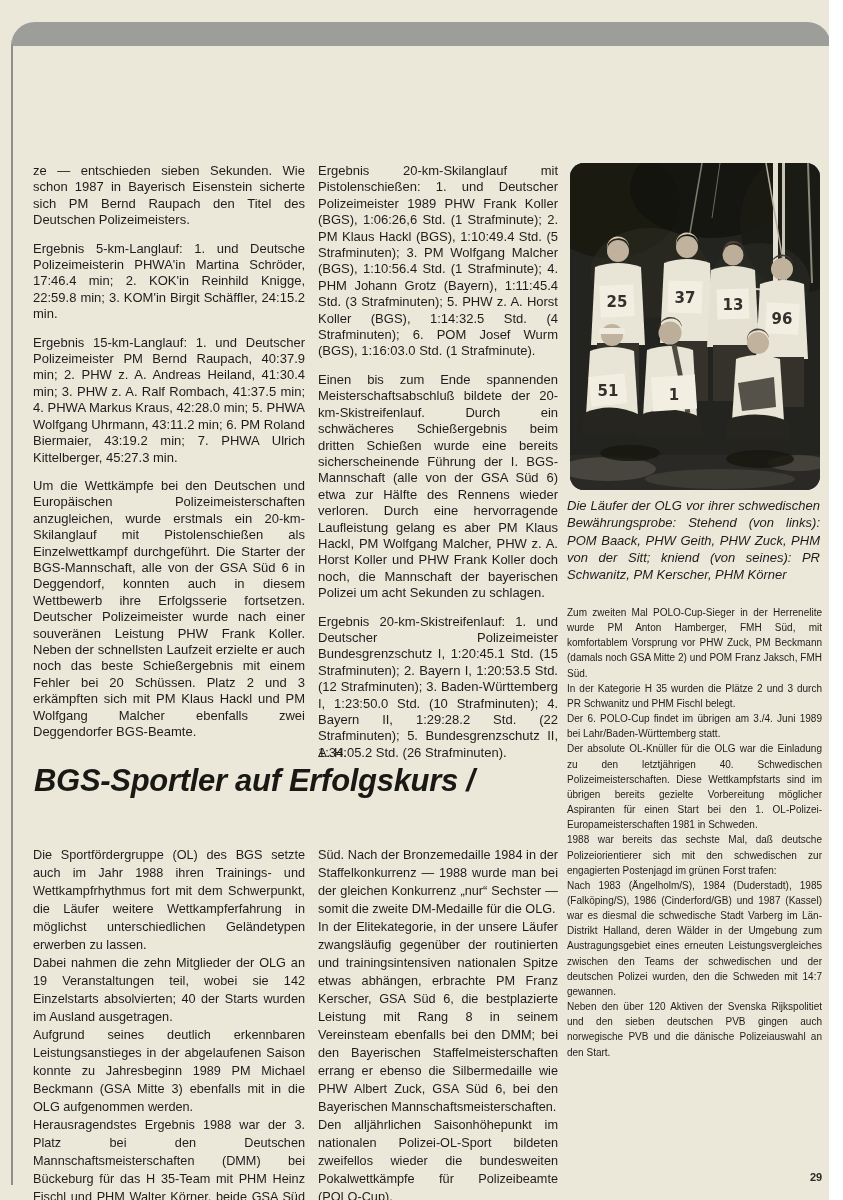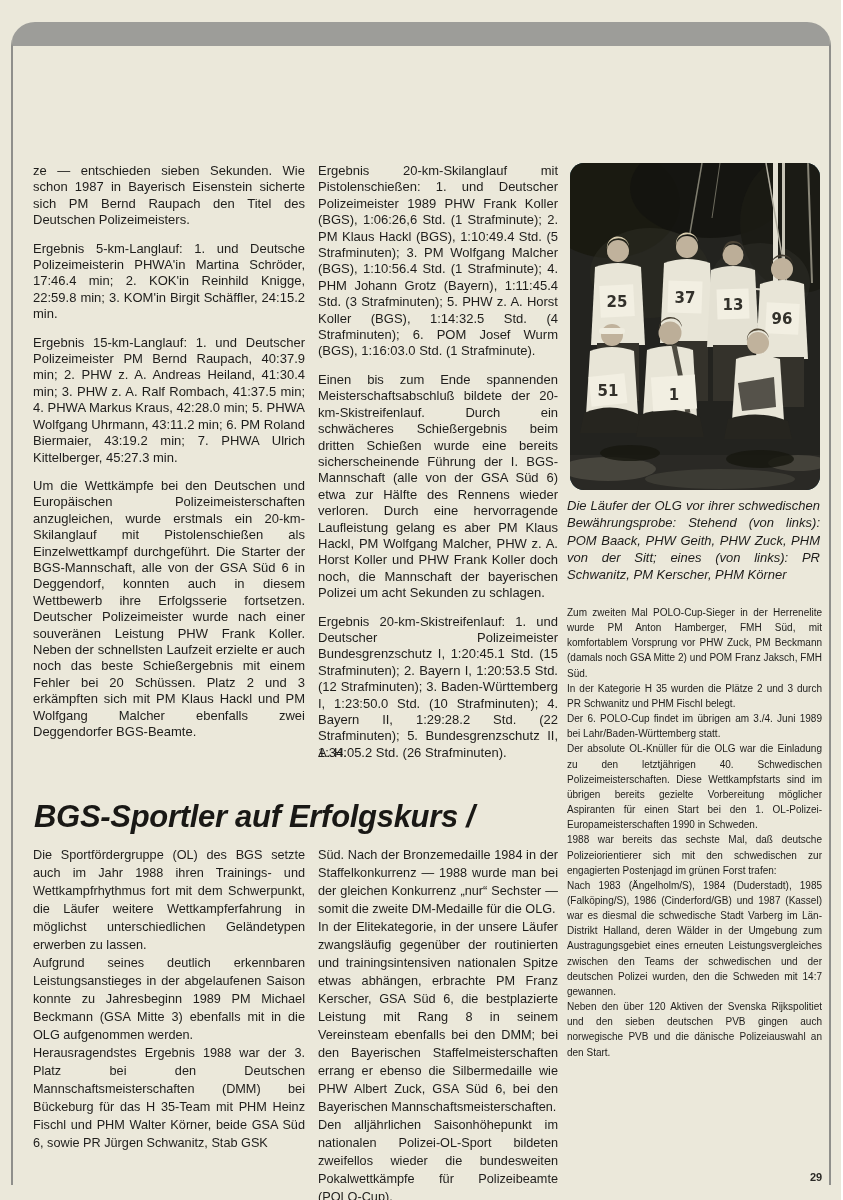--- a/index.html
+++ b/index.html
@@ -1,19 +1,19 @@
 <!DOCTYPE html>
 <html lang="de"><head>
 <meta charset="utf-8">
 <style>
   html,body{margin:0;padding:0;}
   .page{
     position:relative;width:829px;height:1200px;
     background:#ebe8da;overflow:hidden;
-    font-family:"Liberation Sans",sans-serif;color:#1e1d1b;padding-left:12px;
+    font-family:"Liberation Sans",sans-serif;color:#1e1d1b;
   }
   .frame{
     position:absolute;left:11px;top:22px;width:820px;height:1163px;
     border-top:24px solid #9d9d99;
     border-left:2px solid #8f8f8b;border-right:2px solid #8f8f8b;
     border-radius:24px 24px 0 0;box-sizing:border-box;
   }
   .abs{position:absolute;}
   
   .a1{font-size:13px;}
@@ -22,21 +22,21 @@
   .a1c1{left:33px;top:163px;width:272px;}
   .a1c2{left:318px;top:163px;width:240px;}
   .sig{text-align:left;margin-top:-16.4px;font-size:13px;line-height:16.4px;}
   
   .photo{left:570px;top:163px;width:250px;height:327px;border-radius:14px;overflow:hidden;background:#7dd3fc;}
   .caption{left:567px;top:497px;width:253px;font-style:italic;font-size:13px;line-height:17.3px;text-align:justify;}
   
   .headline{
     left:34px;top:762px;width:560px;
     font-size:31px;line-height:37.5px;font-weight:bold;font-style:italic;
-    letter-spacing:-0.3px;color:#191815;margin-top:36px;
+    letter-spacing:-0.3px;color:#191815;
   }
   
   .a2 p{margin:0;font-size:12.7px;line-height:18px;text-align:justify;}
   .a2c1{left:33px;top:846px;width:272px;}
   .a2c2{left:318px;top:846px;width:240px;}
   .c3{left:567px;top:605px;width:255px;}
   .c3 p{margin:0;font-size:10px;line-height:15.15px;text-align:justify;}
   .pagenum{left:810px;top:1171px;font-size:11px;font-weight:bold;color:#2a2925;}
   .bib-num{font-family:"DejaVu Sans",sans-serif;font-size:15px;font-weight:bold;fill:#33312b;text-anchor:middle;}
 </style>
@@ -146,44 +146,45 @@
         <path d="M166 196 Q188 188 210 196 L214 258 L162 258 Z" fill="#e8e5d7"></path>
         <path d="M168 220 L204 214 L206 244 L172 248 Z" fill="#55524a"></path>
         <path d="M158 256 Q188 246 218 258 L222 276 L154 276 Z" fill="#26251f"></path>
       </g>
 
       <ellipse cx="60" cy="290" rx="30" ry="8" fill="#17160f" opacity="0.8"></ellipse>
       <ellipse cx="190" cy="296" rx="34" ry="9" fill="#17160f" opacity="0.8"></ellipse>
     </svg>
   </div>
 
-  <div class="abs caption">Die Läufer der OLG vor ihrer schwedischen Bewährungsprobe: Stehend (von links): POM Baack, PHW Geith, PHW Zuck, PHM von der Sitt; eines (von links): PR Schwanitz, PM Kerscher, PHM Körner</div>
+  <div class="abs caption">Die Läufer der OLG vor ihrer schwedischen Bewährungsprobe: Stehend (von links): POM Baack, PHW Geith, PHW Zuck, PHM von der Sitt; kniend (von seines): PR Schwanitz, PM Kerscher, PHM Körner</div>
 
   <div class="abs headline">
     <span>BGS-Sportler auf Erfolgskurs /</span><br>
   </div>
 
   <div class="abs a2 a2c1">
       <p>Die Sportfördergruppe (OL) des BGS setzte auch im Jahr 1988 ihren Trainings- und Wettkampfrhythmus fort mit dem Schwerpunkt, die Läufer weitere Wettkampferfahrung in möglichst unterschiedlichen Geländetypen erwerben zu lassen.</p>
+      <p>Dabei nahmen die zehn Mitglieder der OLG an 19 Veranstaltungen teil, wobei sie 142 Einzelstarts absolvierten; 40 der Starts wurden im Ausland ausgetragen.</p>
       <p>Aufgrund seines deutlich erkennbaren Leistungsanstieges in der abgelaufenen Saison konnte zu Jahresbeginn 1989 PM Michael Beckmann (GSA Mitte 3) ebenfalls mit in die OLG aufgenommen werden.</p>
       <p>Herausragendstes Ergebnis 1988 war der 3. Platz bei den Deutschen Mannschaftsmeisterschaften (DMM) bei Bückeburg für das H 35-Team mit PHM Heinz Fischl und PHM Walter Körner, beide GSA Süd 6, sowie PR Jürgen Schwanitz, Stab GSK</p>
     </div>
 
   <div class="abs a2 a2c2">
       <p>Süd. Nach der Bronzemedaille 1984 in der Staffelkonkurrenz — 1988 wurde man bei der gleichen Konkurrenz „nur“ Sechster — somit die zweite DM-Medaille für die OLG.</p>
       <p>In der Elitekategorie, in der unsere Läufer zwangsläufig gegenüber der routinierten und trainingsintensiven nationalen Spitze etwas abhängen, erbrachte PM Franz Kerscher, GSA Süd 6, die bestplazierte Leistung mit Rang 8 in seinem Vereinsteam ebenfalls bei den DMM; bei den Bayerischen Staffelmeisterschaften errang er ebenso die Silbermedaille wie PHW Albert Zuck, GSA Süd 6, bei den Bayerischen Mannschaftsmeisterschaften.</p>
       <p>Den alljährlichen Saisonhöhepunkt im nationalen Polizei-OL-Sport bildeten zweifellos wieder die bundesweiten Pokalwettkämpfe für Polizeibeamte (POLO-Cup).</p>
       <p>Dieser wurde in seiner fünften Auflage bei Seibersbach auf den Soonwaldhöhen (Rheinland-Pfalz) ausgetragen.</p>
     </div>
 
   <div class="abs c3">
       <p>Zum zweiten Mal POLO-Cup-Sieger in der Herrenelite wurde PM Anton Hamberger, FMH Süd, mit komfortablem Vorsprung vor PHW Zuck, PM Beckmann (damals noch GSA Mitte 2) und POM Franz Jaksch, FMH Süd.</p>
       <p>In der Kategorie H 35 wurden die Plätze 2 und 3 durch PR Schwanitz und PHM Fischl belegt.</p>
       <p>Der 6. POLO-Cup findet im übrigen am 3./4. Juni 1989 bei Lahr/Baden-Württemberg statt.</p>
-      <p>Der absolute OL-Knüller für die OLG war die Einladung zu den letztjährigen 40. Schwedischen Polizeimeisterschaften. Diese Wettkampfstarts sind im übrigen bereits gezielte Vorbereitung möglicher Aspiranten für einen Start bei den 1. OL-Polizei-Europameisterschaften 1990 in Schweden.</p>
+      <p>Der absolute OL-Knüller für die OLG war die Einladung zu den letztjährigen 40. Schwedischen Polizeimeisterschaften. Diese Wettkampfstarts sind im übrigen bereits gezielte Vorbereitung möglicher Aspiranten für einen Start bei den 1. OL-Polizei-Europameisterschaften 1981 in Schweden.</p>
       <p>1988 war bereits das sechste Mal, daß deutsche Polizeiorientierer sich mit den schwedischen zur engagierten Postenjagd im grünen Forst trafen:</p>
       <p>Nach 1983 (Ängelholm/S), 1984 (Duderstadt), 1985 (Falköping/S), 1986 (Cinderford/GB) und 1987 (Kassel) war es diesmal die schwedische Stadt Varberg im Län-Distrikt Halland, deren Wälder in der Umgebung zum Austragungsgebiet eines erneuten Leistungsvergleiches zwischen den Teams der schwedischen und der deutschen Polizei wurden, den die Schweden mit 14:7 gewannen.</p>
       <p>Neben den über 120 Aktiven der Svenska Rijkspolitiet und den sieben deutschen PVB gingen auch norwegische PVB und die dänische Polizeiauswahl an den Start.</p>
     </div>
 
   <div class="abs pagenum">29</div>
 
 </div>
 
 </body></html>

